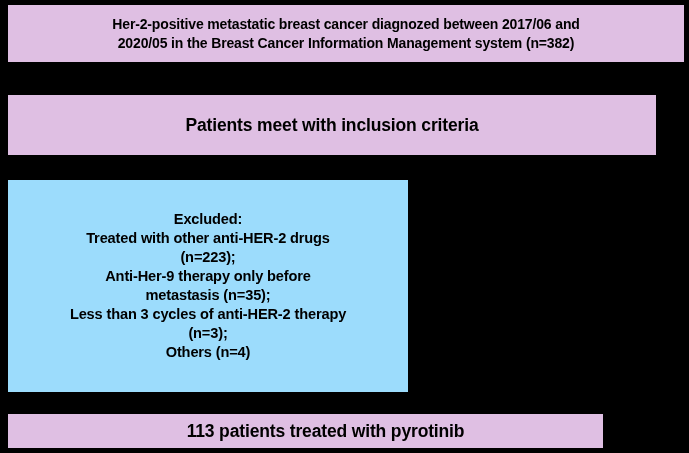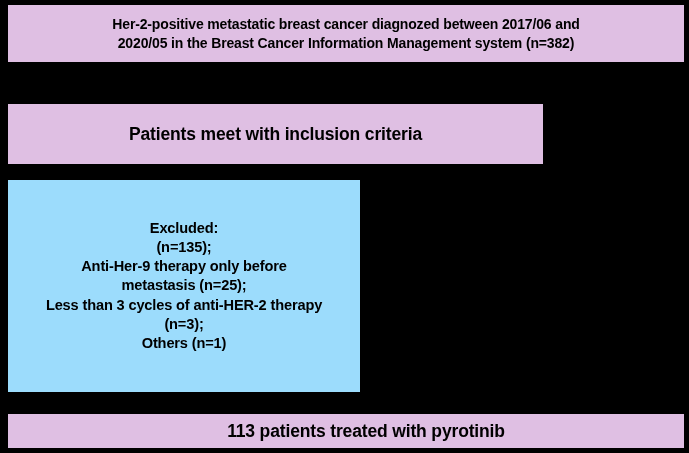--- a/index.html
+++ b/index.html
@@ -31,30 +31,30 @@
   }
   .box-pink { background: #dfbfe3; }
   .box-blue { background: #9cdcfc; }
 
   
   #box-enrollment {
     left: 8px;  top: 5px;   width: 676px; height: 57px;
     font-size: 14px;
   }
   #box-inclusion {
-    left: 8px;  top: 104px;  width: 535px; height: 60px;
+    left: 8px;  top: 95px;  width: 648px; height: 60px;
     font-size: 17.5px;
   }
   #box-excluded {
-    left: 8px;  top: 180px; width: 352px; height: 212px;
+    left: 8px;  top: 180px; width: 400px; height: 212px;
     font-size: 14.6px;
     line-height: 1.31;
   }
   #box-final {
-    left: 8px;  top: 414px; width: 676px; height: 34px;
+    left: 8px;  top: 414px; width: 595px; height: 34px;
     font-size: 17.5px;
     padding-left: 40px;
   }
   .line { display: block; white-space: nowrap; }
 </style>
 </head>
 <body>
 
 <div id="canvas">
 
@@ -62,25 +62,26 @@
     <span class="line">Her-2-positive metastatic breast cancer diagnozed between 2017/06 and</span>
     <span class="line">2020/05 in the Breast Cancer Information Management system (n=382)</span>
   </div>
 
   <div class="flow-box box-pink" id="box-inclusion">
     <span class="line">Patients meet with inclusion criteria</span>
   </div>
 
   <div class="flow-box box-blue" id="box-excluded">
     <span class="line">Excluded:</span>
-    <span class="line">(n=135);</span>
+    <span class="line">Treated with other anti-HER-2 drugs</span>
+    <span class="line">(n=223);</span>
     <span class="line">Anti-Her-9 therapy only before</span>
-    <span class="line">metastasis (n=25);</span>
+    <span class="line">metastasis (n=35);</span>
     <span class="line">Less than 3 cycles of anti-HER-2 therapy</span>
     <span class="line">(n=3);</span>
-    <span class="line">Others (n=1)</span>
+    <span class="line">Others (n=4)</span>
   </div>
 
   <div class="flow-box box-pink" id="box-final">
     <span class="line">113 patients treated with pyrotinib</span>
   </div>
 
 </div>
 
 </body></html>

